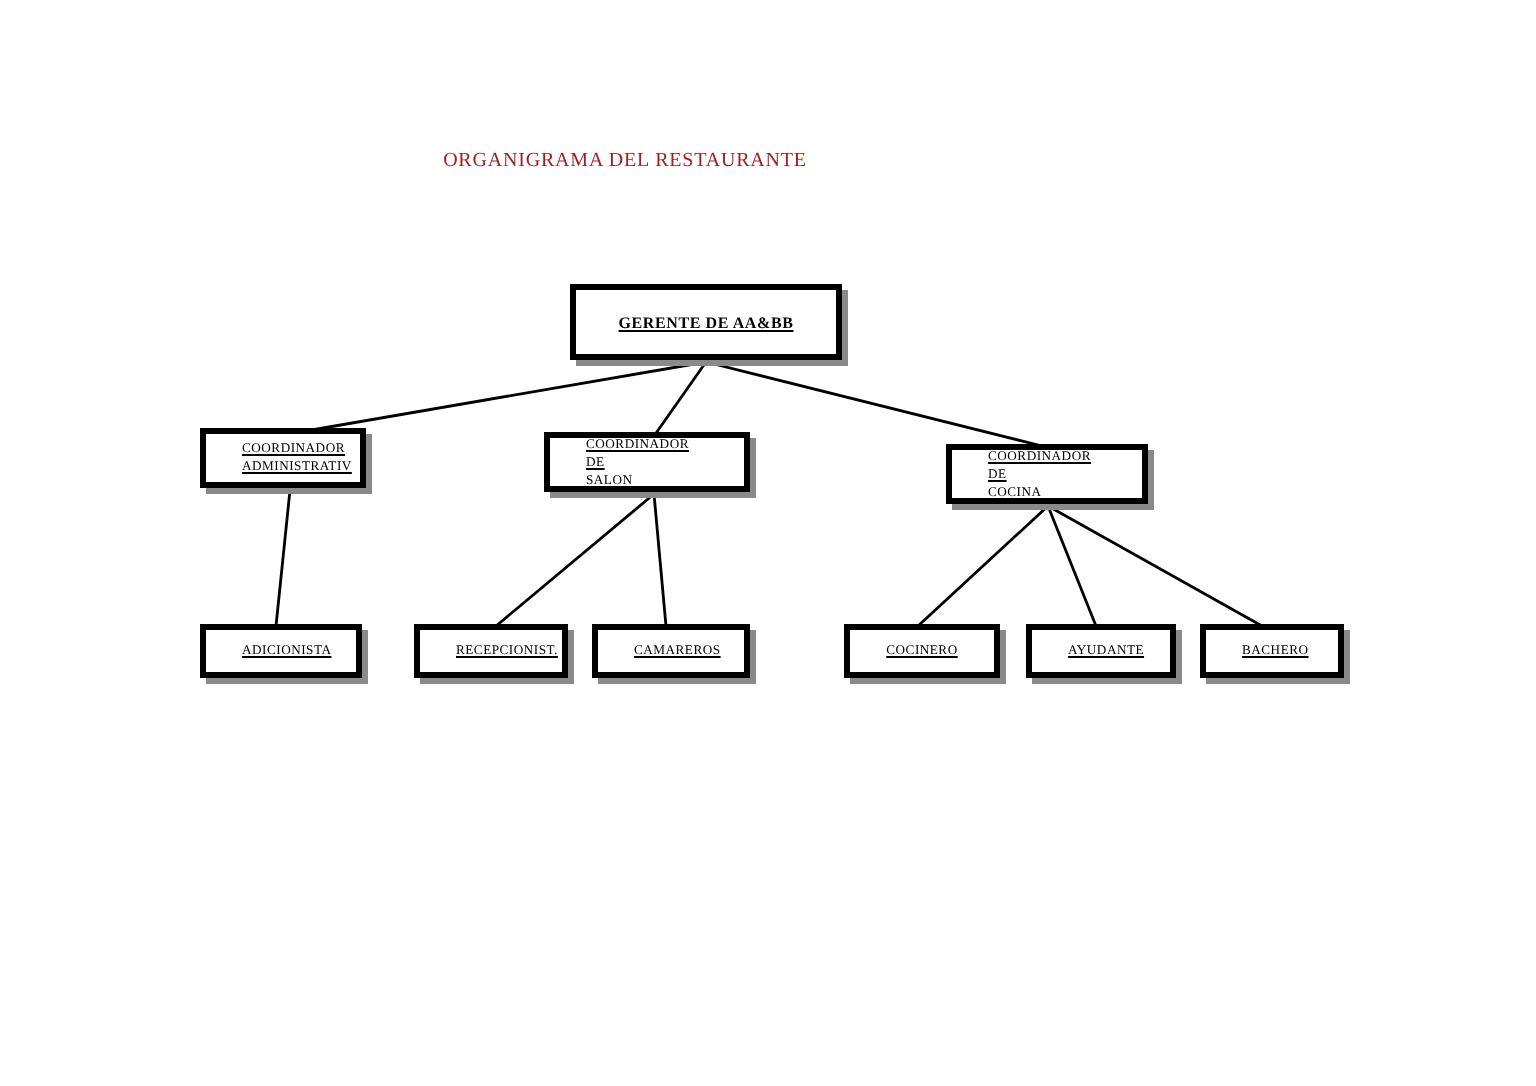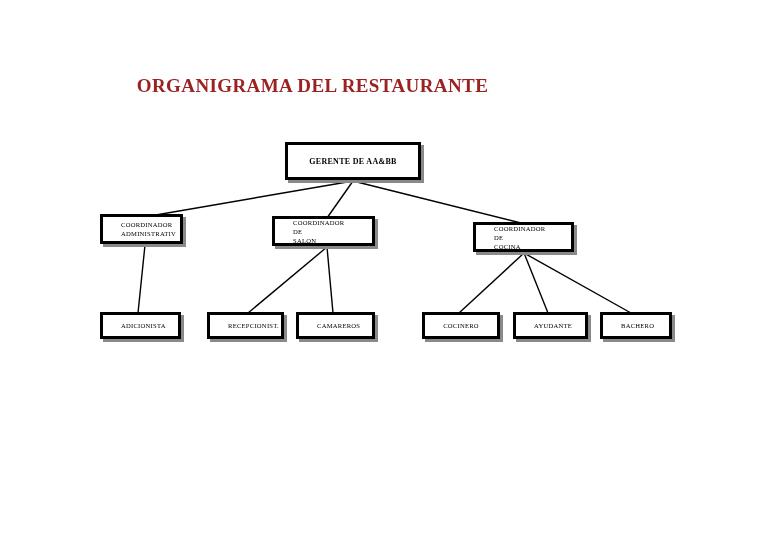--- a/index.html
+++ b/index.html
@@ -20,22 +20,22 @@
   }
 
   
   #chart-title {
     position: absolute;
     left: 0;
     top: 75px;
     width: 625px;
     text-align: center;
     font-family: "Liberation Serif", "DejaVu Serif", serif;
-    font-weight: bold;
-    font-size: 19px;
+    font-weight: normal;
+    font-size: 10px;
     letter-spacing: 0.4px;
     color: #9c2222;
     white-space: nowrap;
   }
 
   
   #connectors {
     position: absolute;
     left: 0;
     top: 0;
@@ -56,20 +56,21 @@
   .node .inner {
     box-sizing: border-box;
     width: 100%;
     height: 100%;
     border: 2px solid #000000;
     background: #ffffff;
     display: flex;
     flex-direction: column;
     justify-content: center;
     padding: 3px 18px;
+    text-decoration: underline;
   }
   .node .label {
     font-family: "Liberation Serif", "DejaVu Serif", serif;
     font-size: 6.6px;
     line-height: 9px;
     letter-spacing: 0.25px;
     color: #000000;
     white-space: pre-line;
   }
   .node.align-center .label {

